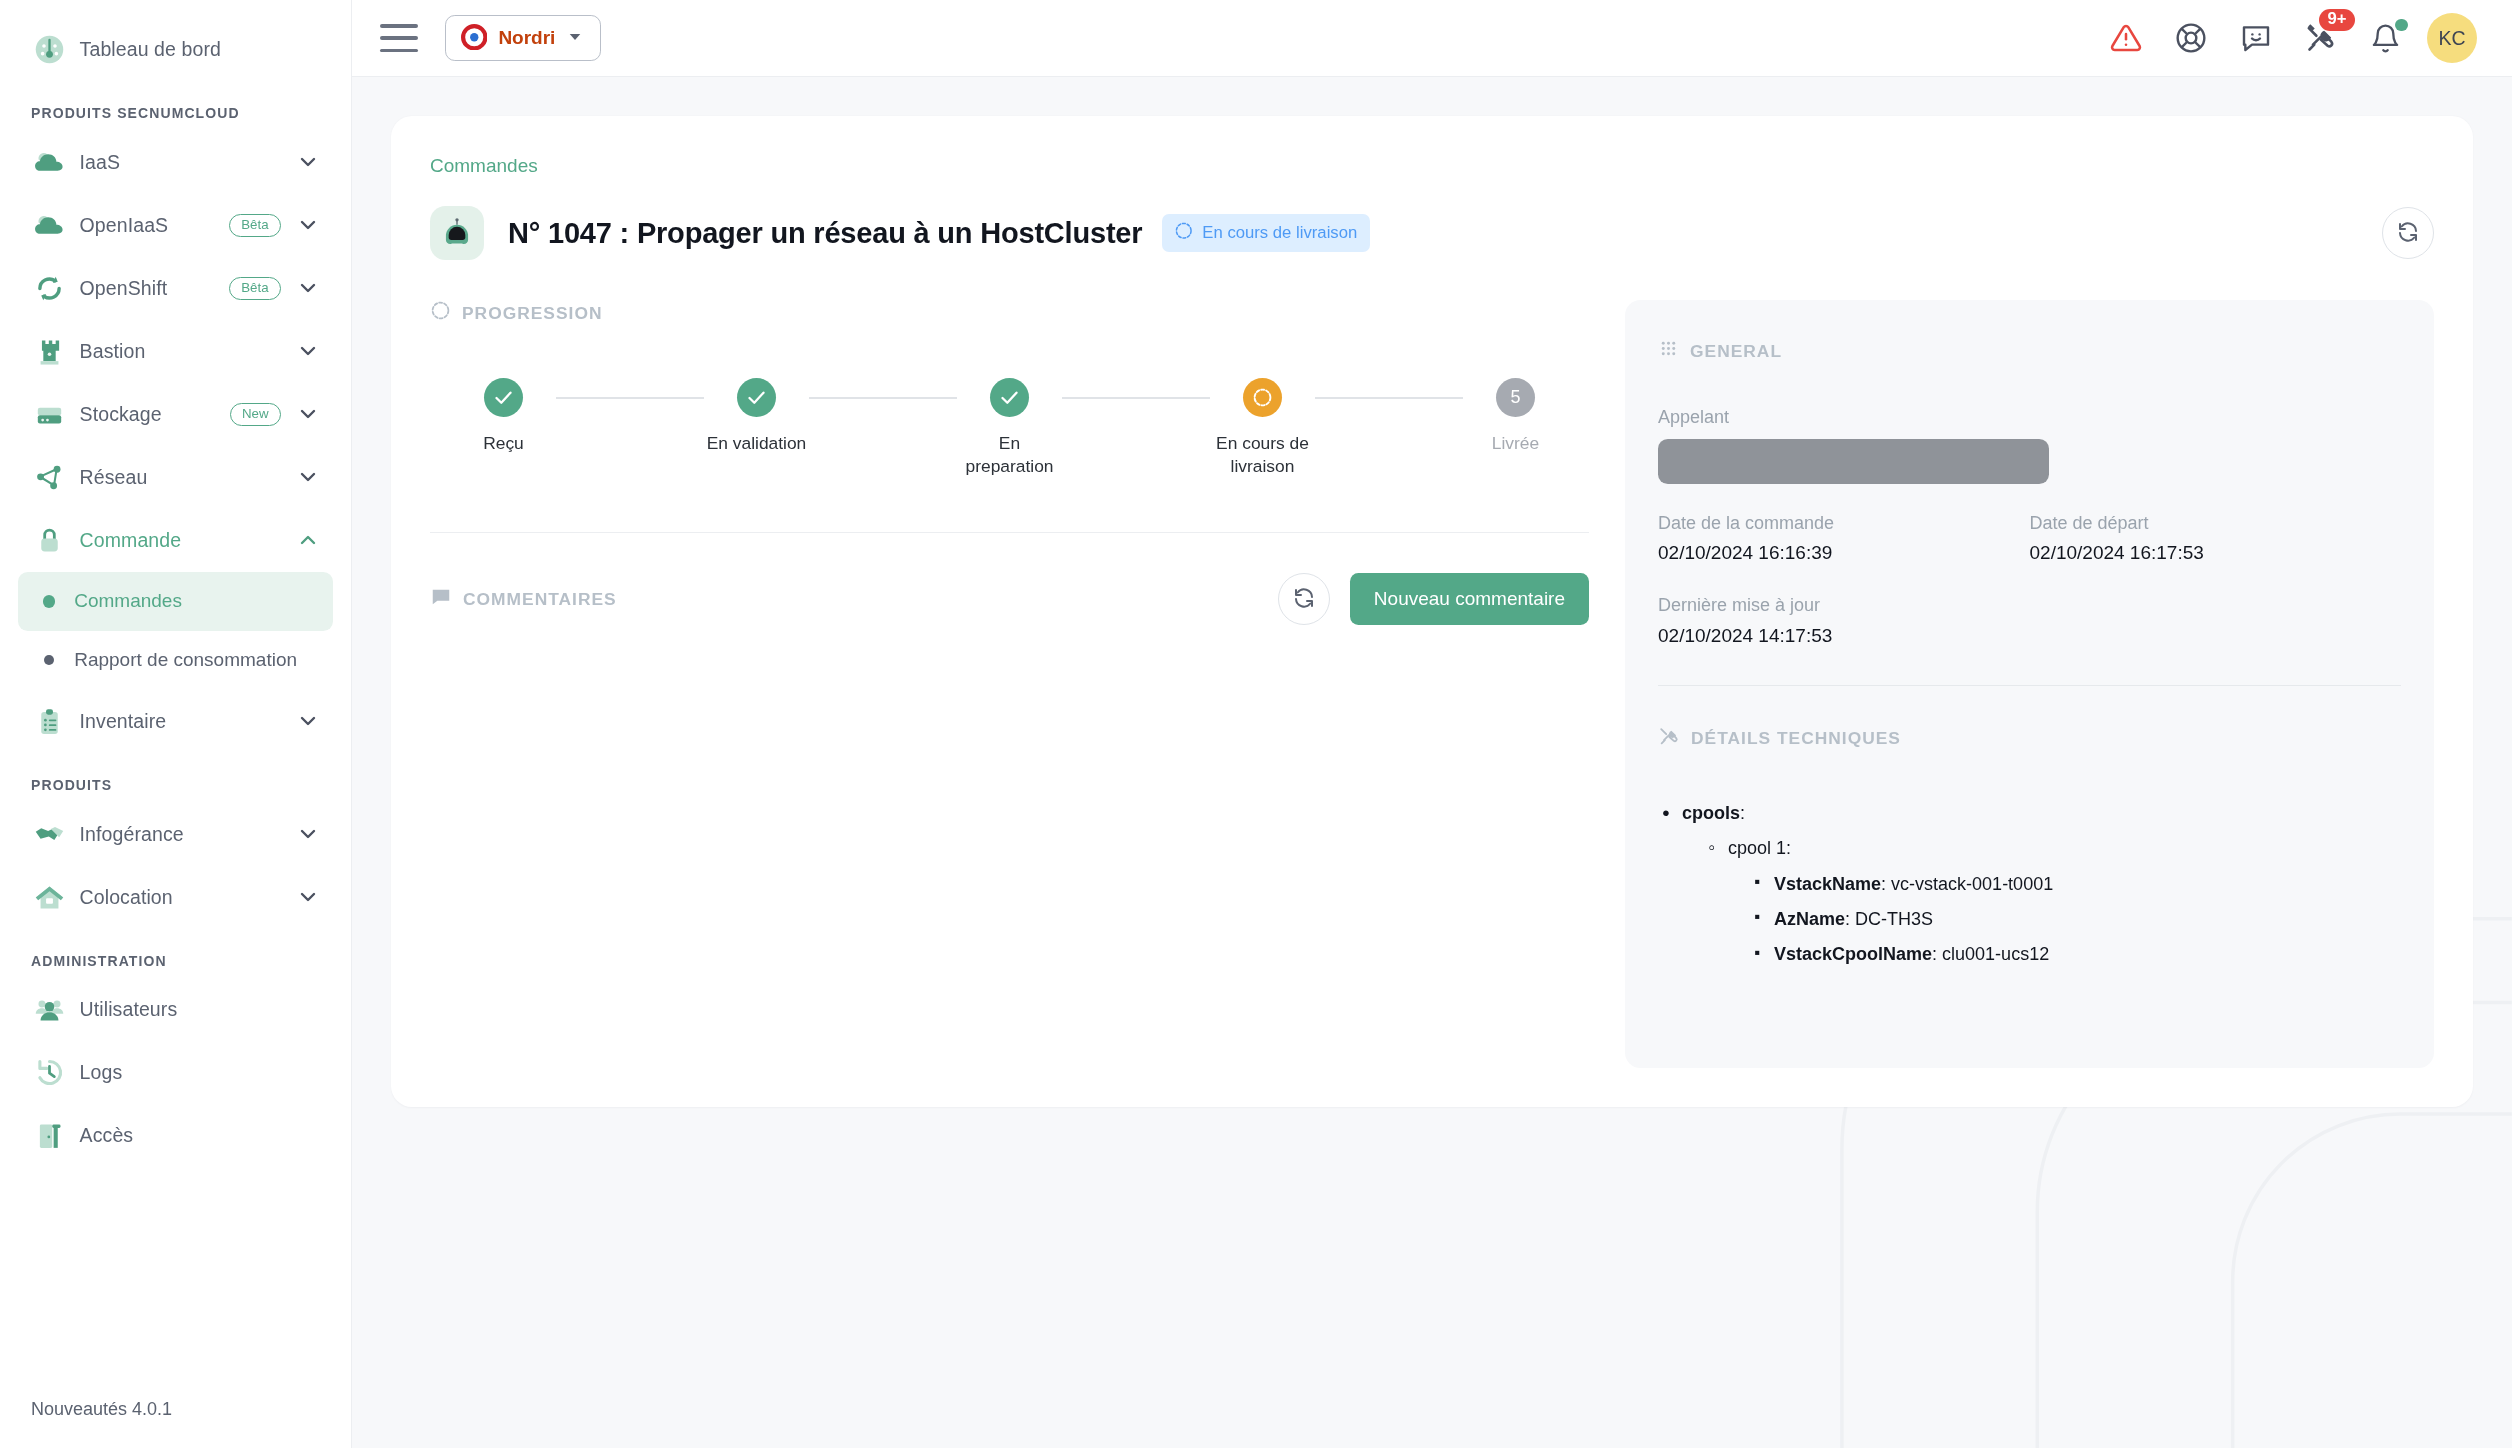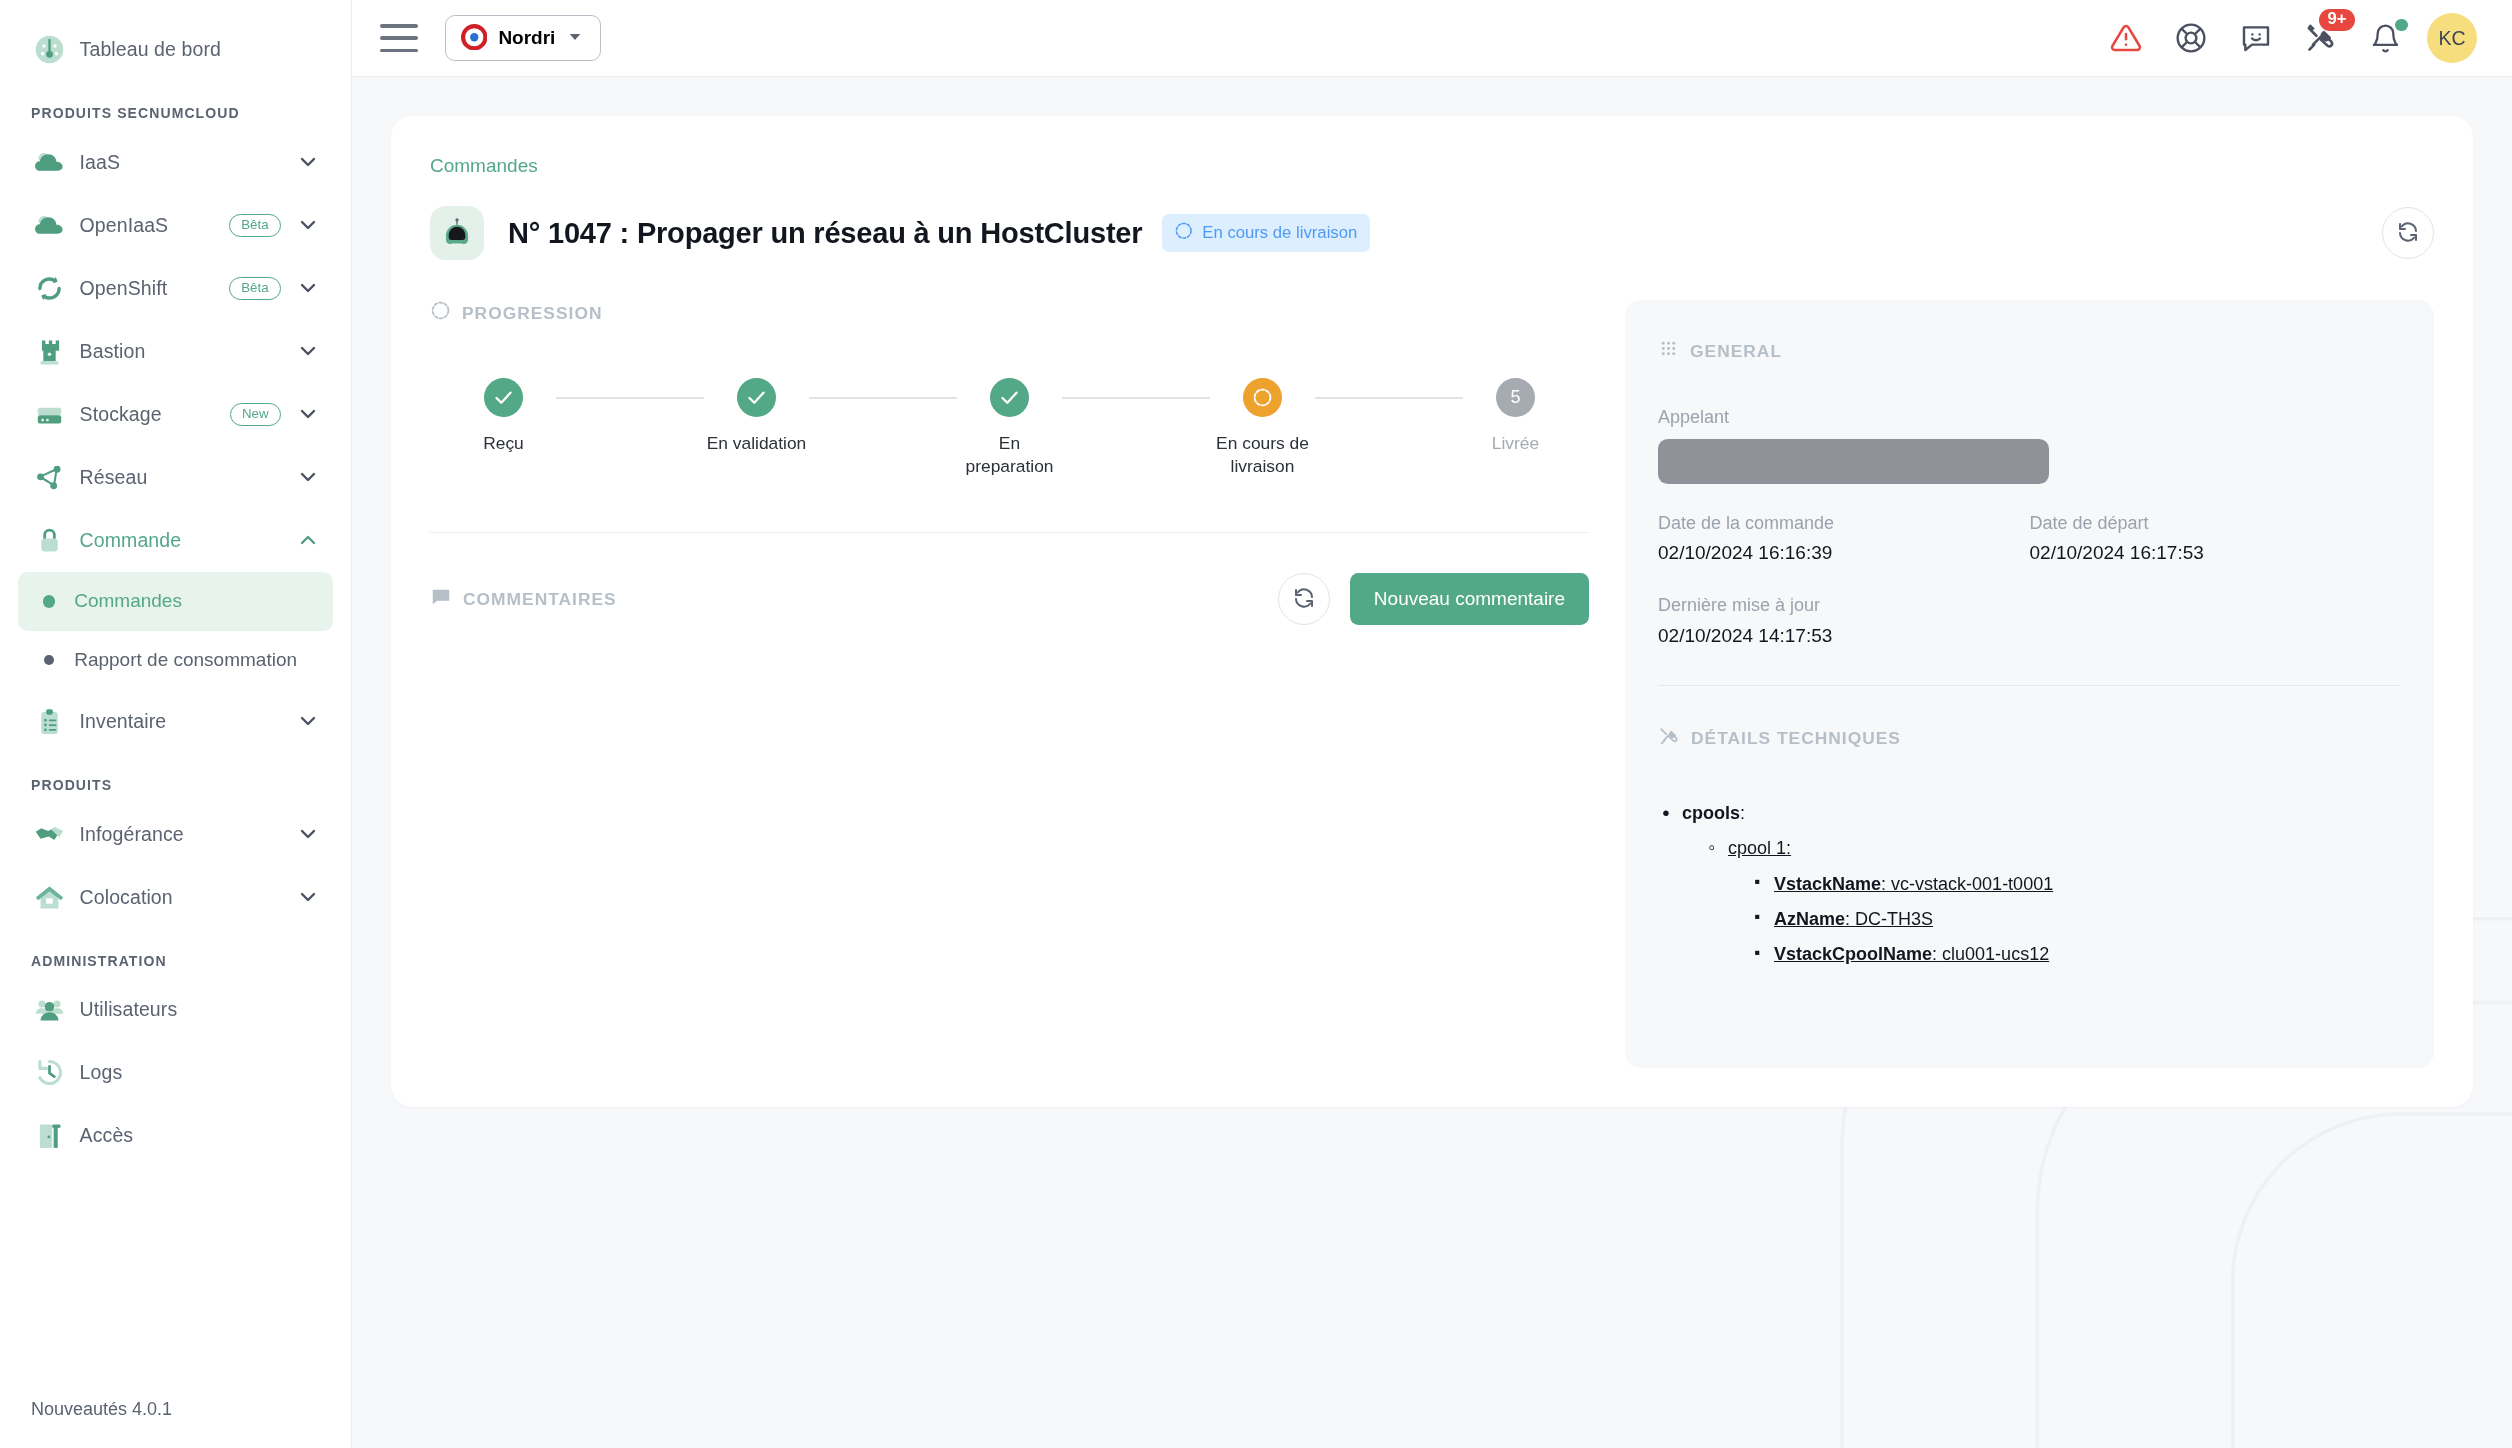--- a/index.html
+++ b/index.html
@@ -79,21 +79,21 @@
     display: flex; align-items: center; padding: 0 35px 0 28px;
     position: relative; z-index: 4;
   }
   .burger { width: 38px; height: 28px; display: flex; flex-direction: column;
     justify-content: space-between; cursor: pointer; margin-right: 26.5px; }
   .burger span { display: block; height: 3.5px; background: #6b7280; border-radius: 2.1px; }
   .tenant {
     display: flex; align-items: center; gap: 11px; height: 46px;
     border: 1.4px solid #b9bfc9; border-radius: 9.8px; padding: 0 15.4px; cursor: pointer;
   }
-  .tenant .tname { font-size: 19px; font-weight: 700; color: #000000; }
+  .tenant .tname { font-size: 19px; font-weight: 700; color: #c2410c; }
   .spacer { flex: 1; }
   .tool-icons { display: flex; align-items: center; gap: 32px; }
   .ticon { width: 33px; height: 33px; display: flex; align-items: center;
     justify-content: center; cursor: pointer; position: relative; }
   .count-badge {
     position: absolute; top: -12.6px; right: -18px; background: #e8473f; color: #fff;
     font-size: 16.7px; font-weight: 700; border-radius: 14px; padding: 2.1px 8.4px 3.5px;
     line-height: 1;
   }
   .green-dot {
@@ -191,21 +191,21 @@
   .two-col > div { flex: 1; }
   .panel-divider { height: 1.4px; background: #e6e9ec; margin: 38px 0 0; }
 
   .tech-list { margin-top: 52px; font-size: 18px; color: #12161f; line-height: 1.1; }
   ul.lvl { list-style: none; padding-left: 0; }
   ul.lvl li { position: relative; padding-left: 24px; margin-bottom: 15.4px; }
   ul.lvl li::before {
     position: absolute; left: 4.2px; top: 0px; font-size: 16.7px; color: #12161f;
   }
   ul.l1 > li::before { content: "\2022"; font-size: 21px; top: -2.8px; }
-  ul.l2 { margin-top: 15.4px; padding-left: 22px; text-decoration: underline; }
+  ul.l2 { margin-top: 15.4px; padding-left: 22px; }
   ul.l2 > li::before { content: "\25E6"; font-size: 19.5px; top: -2.1px; }
   ul.l3 { margin-top: 15.4px; padding-left: 22px; }
   ul.l3 > li::before { content: "\25AA"; font-size: 16.7px; top: -1.4px; }
   ul.l4 { margin-top: 15.4px; padding-left: 22px; }
   ul.l4 > li::before { content: "\25AA"; font-size: 16.7px; top: -1.4px; }
   .k { font-weight: 700; }
 </style>
 </head>
 <body>
 

